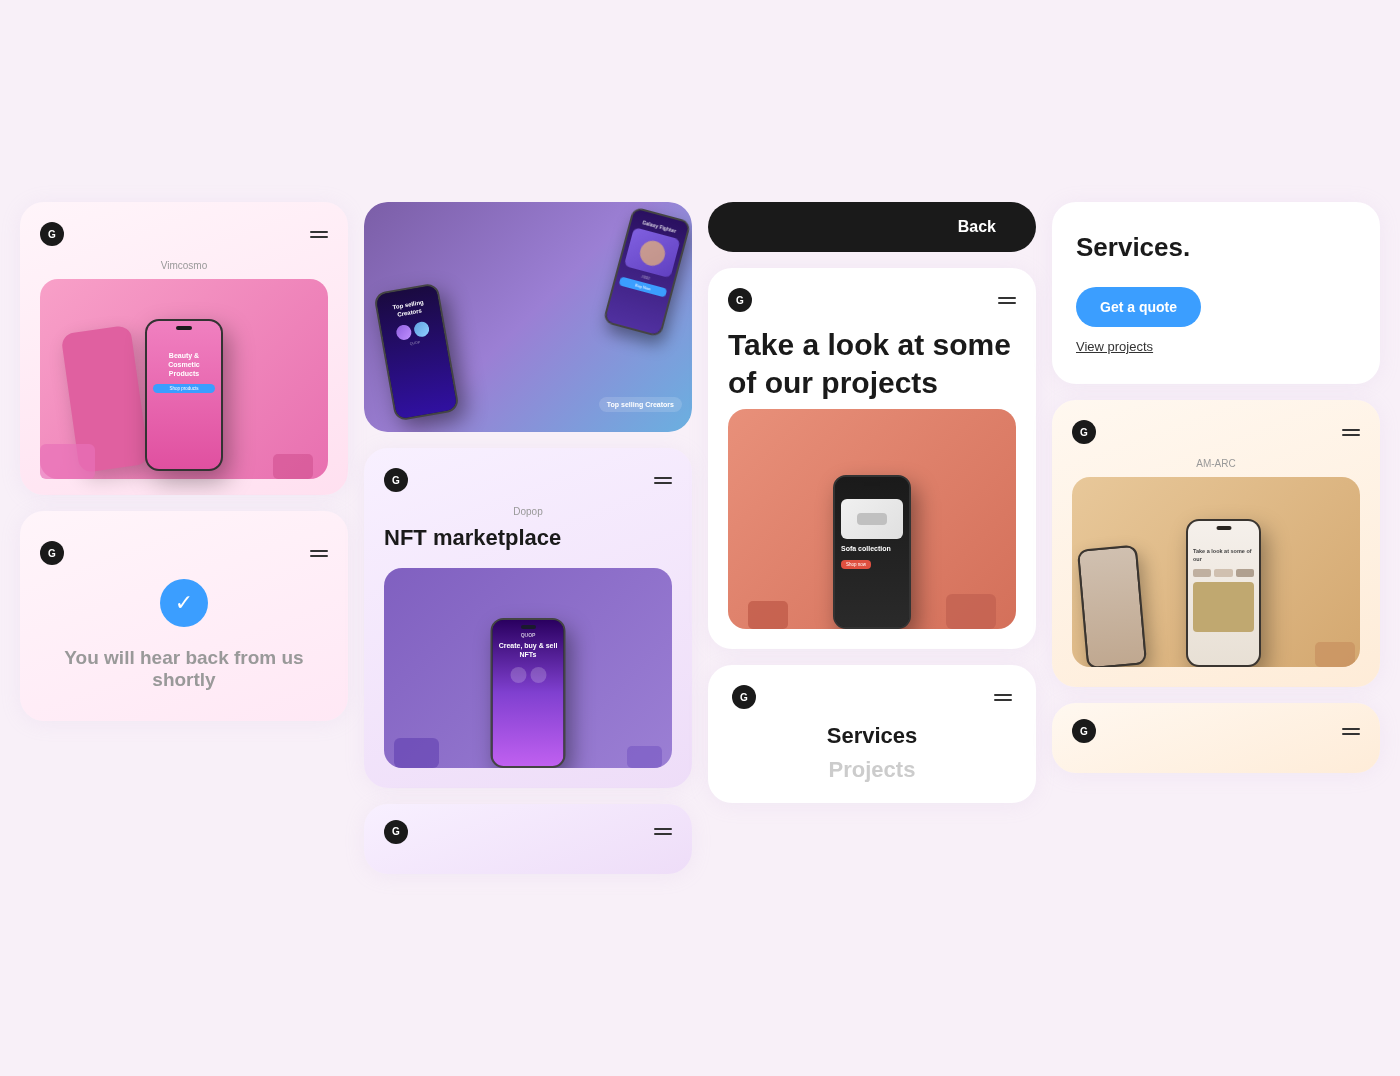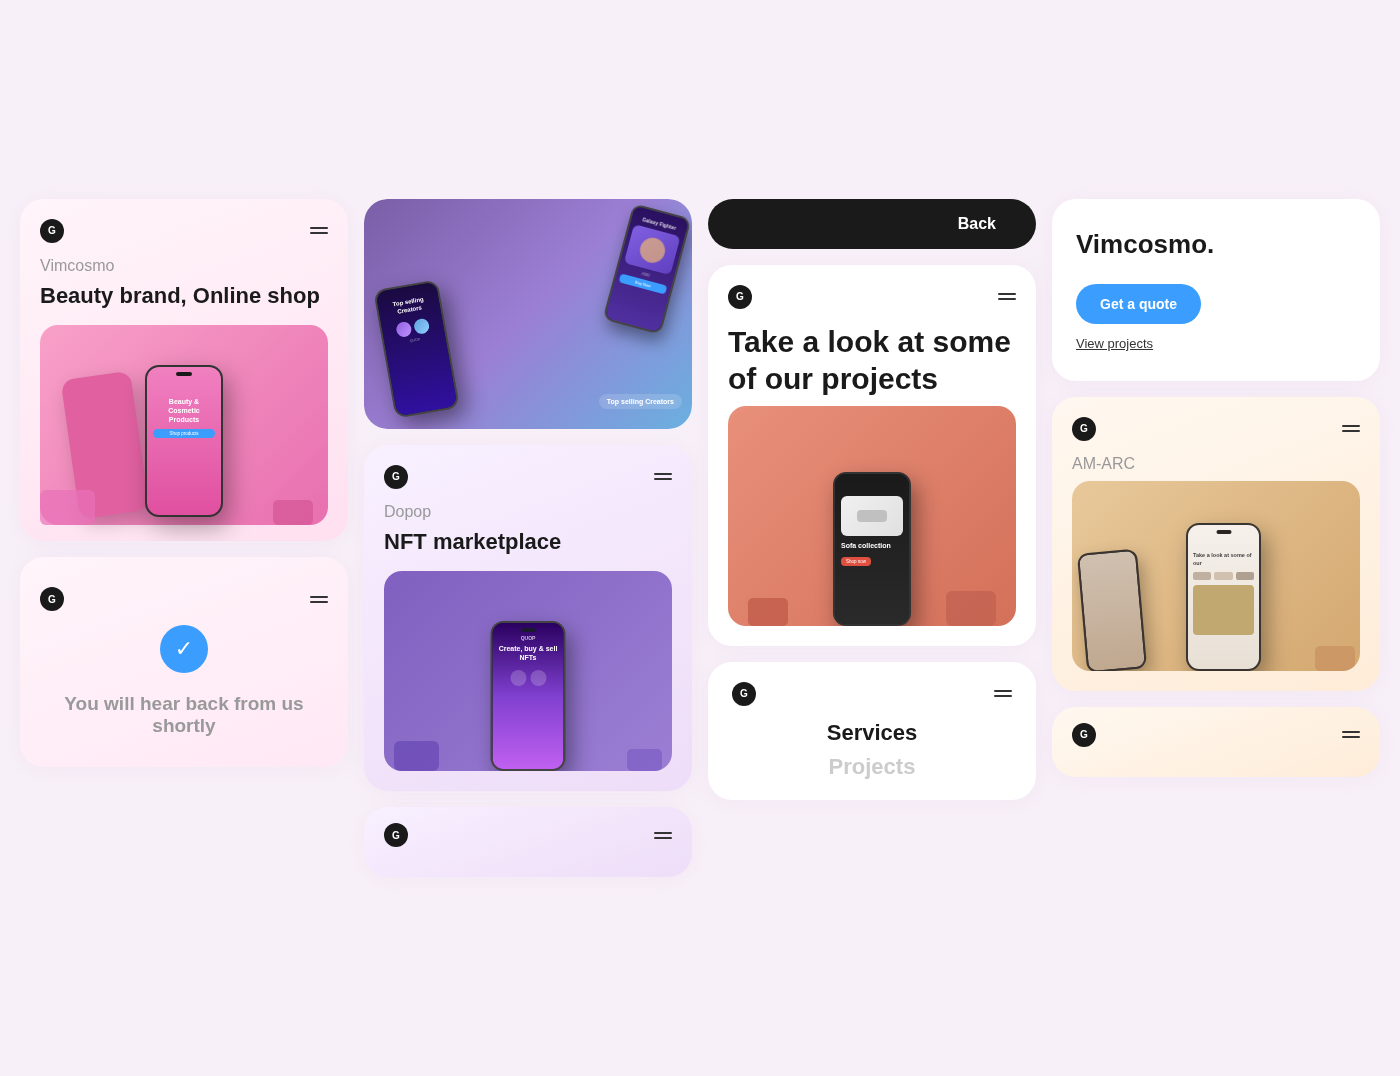--- a/index.html
+++ b/index.html
@@ -58,23 +58,24 @@
       gap: 3px;
     }
     .menu-icon span {
       display: block;
       width: 18px;
       height: 2px;
       background: #333;
       border-radius: 2px;
     }
     .card-label {
-      font-size: 16px;
+      font-size: 10px;
       color: #999;
       margin-bottom: 8px;
+      text-align: center;
     }
     .card-title {
       font-size: 22px;
       font-weight: 700;
       color: #1a1a1a;
       line-height: 1.2;
       margin-bottom: 16px;
     }
     
     .beauty-image-bg {
@@ -244,21 +245,20 @@
       <div class="card-header">
         <div class="logo-icon">
           <span>G</span>
         </div>
         <div class="menu-icon">
           <span></span>
             <span></span>
         </div>
       </div>
       <div class="card-label">Vimcosmo</div>
-      <div class="card-title">Beauty brand, Online shop</div>
 
       <div class="beauty-image-bg">
 
         <div style="position:relative; display:flex; align-items:flex-end; justify-content:center; width:100%; height:100%;">
 
           <div style="position:absolute; left:30px; bottom:10px; width:70px; height:140px; background:#e060a0; border-radius:13px; transform:rotate(-8deg); box-shadow:4px 8px 20px rgba(0,0,0,0.2);"></div>
 
           <div style="position:relative; z-index:2; width:78px; height:152px; background:#1a1a1a; border-radius:14px; border:2.5px solid #333; overflow:hidden; box-shadow:6px 10px 25px rgba(0,0,0,0.35); margin-bottom:8px;">
             <div style="position:absolute;top:5px;left:50%;transform:translateX(-50%);width:16px;height:4px;background:#1a1a1a;border-radius:2px;z-index:5;"></div>
             <div style="background:linear-gradient(180deg,#f080c0,#e050a0);width:100%;height:100%;padding:12px 6px 6px;">
@@ -408,21 +408,21 @@
       <div class="services-title">Services</div>
       <div class="projects-title">Projects</div>
     </div>
 
   </div>
 
   <div class="column col-4">
 
     <div class="card hero-text-card">
       <div class="hero-tagline">
-        <div>Vimcosmo.</div>
+        <div>Services.</div>
       </div>
       <button class="get-quote-btn">Get a quote</button>
       <span class="view-projects-link">View projects</span>
     </div>
 
     <div class="card" style="background:linear-gradient(160deg,#fff8f0,#feecd8);">
       <div class="card-header">
         <div class="logo-icon">G</div>
         <div class="menu-icon">
           <span></span>

